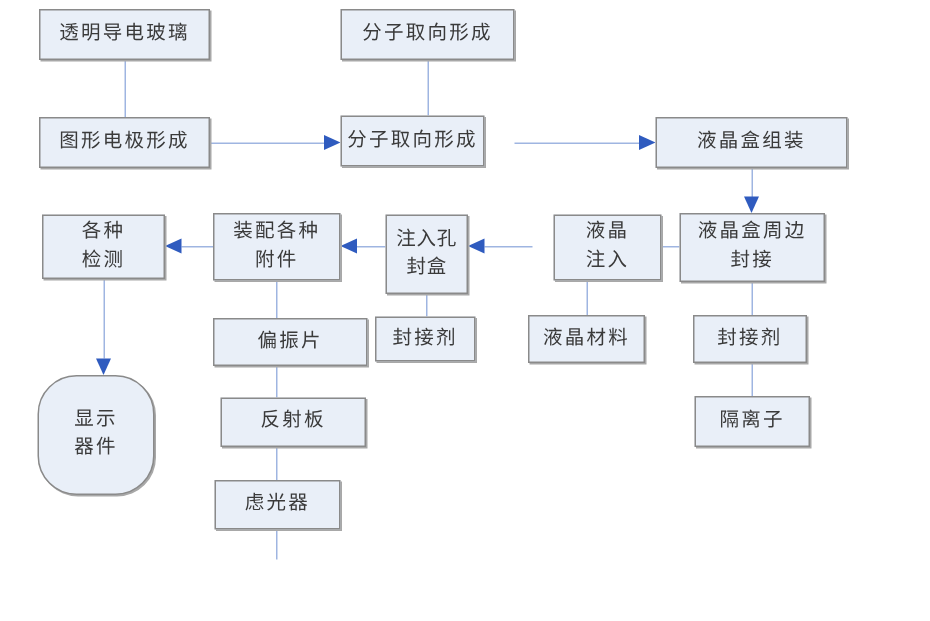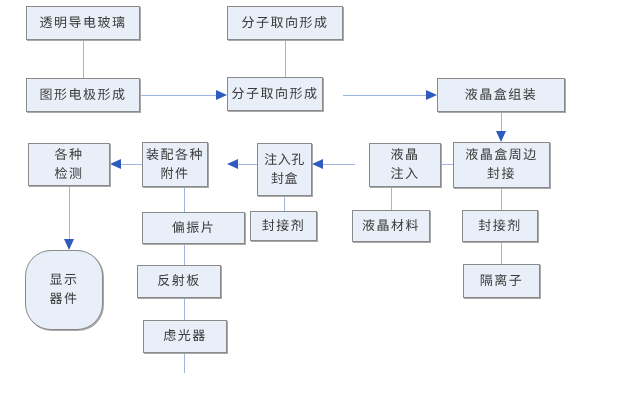--- a/index.html
+++ b/index.html
@@ -34,30 +34,30 @@
   .ah-left{border-top:5px solid transparent;border-bottom:5px solid transparent;border-right:11px solid var(--arrowhead);}
   .ah-down{border-left:5px solid transparent;border-right:5px solid transparent;border-top:11px solid var(--arrowhead);}
 
   
   .p-glass{left:26px;top:6px;width:114px;height:34px}
   .p-agent{left:227px;top:6px;width:116px;height:34px}
   .p-electrode{left:26px;top:78px;width:114px;height:34px}
   .p-alignment{left:227px;top:77px;width:96px;height:34px}
   .p-assembly{left:437px;top:78px;width:128px;height:34px}
   .p-inspection{left:28px;top:143px;width:82px;height:43px}
-  .p-accessories{left:142px;top:142px;width:66px;height:45px}
+  .p-accessories{left:142px;top:142px;width:85px;height:45px}
   .p-holeseal{left:257px;top:143px;width:55px;height:53px;letter-spacing:0.5px}
   .p-injection{left:369px;top:143px;width:72px;height:44px}
   .p-perimeter{left:453px;top:142px;width:97px;height:46px}
   .p-polarizer{left:142px;top:212px;width:103px;height:32px}
   .p-sealant-l{left:250px;top:211px;width:67px;height:30px}
   .p-lcmaterial{left:352px;top:210px;width:78px;height:32px}
   .p-sealant-r{left:462px;top:210px;width:76px;height:32px}
   .p-display{left:25px;top:250px;width:78px;height:80px}
-  .p-reflector{left:137px;top:265px;width:84px;height:33px}
+  .p-reflector{left:147px;top:265px;width:97px;height:33px}
   .p-spacer{left:463px;top:264px;width:77px;height:34px}
   .p-filter{left:143px;top:320px;width:84px;height:33px}
   .p-terminal{left:142px;top:373px;width:86px;height:34px}
 
   
   .c-glass-electrode{left:83px;top:40px;height:38px}
   .c-agent-alignment{left:285px;top:40px;height:37px}
   .c-acc-polarizer{left:184px;top:187px;height:25px}
   .c-pol-reflector{left:184px;top:244px;height:21px}
   .c-ref-filter{left:184px;top:298px;height:22px}

